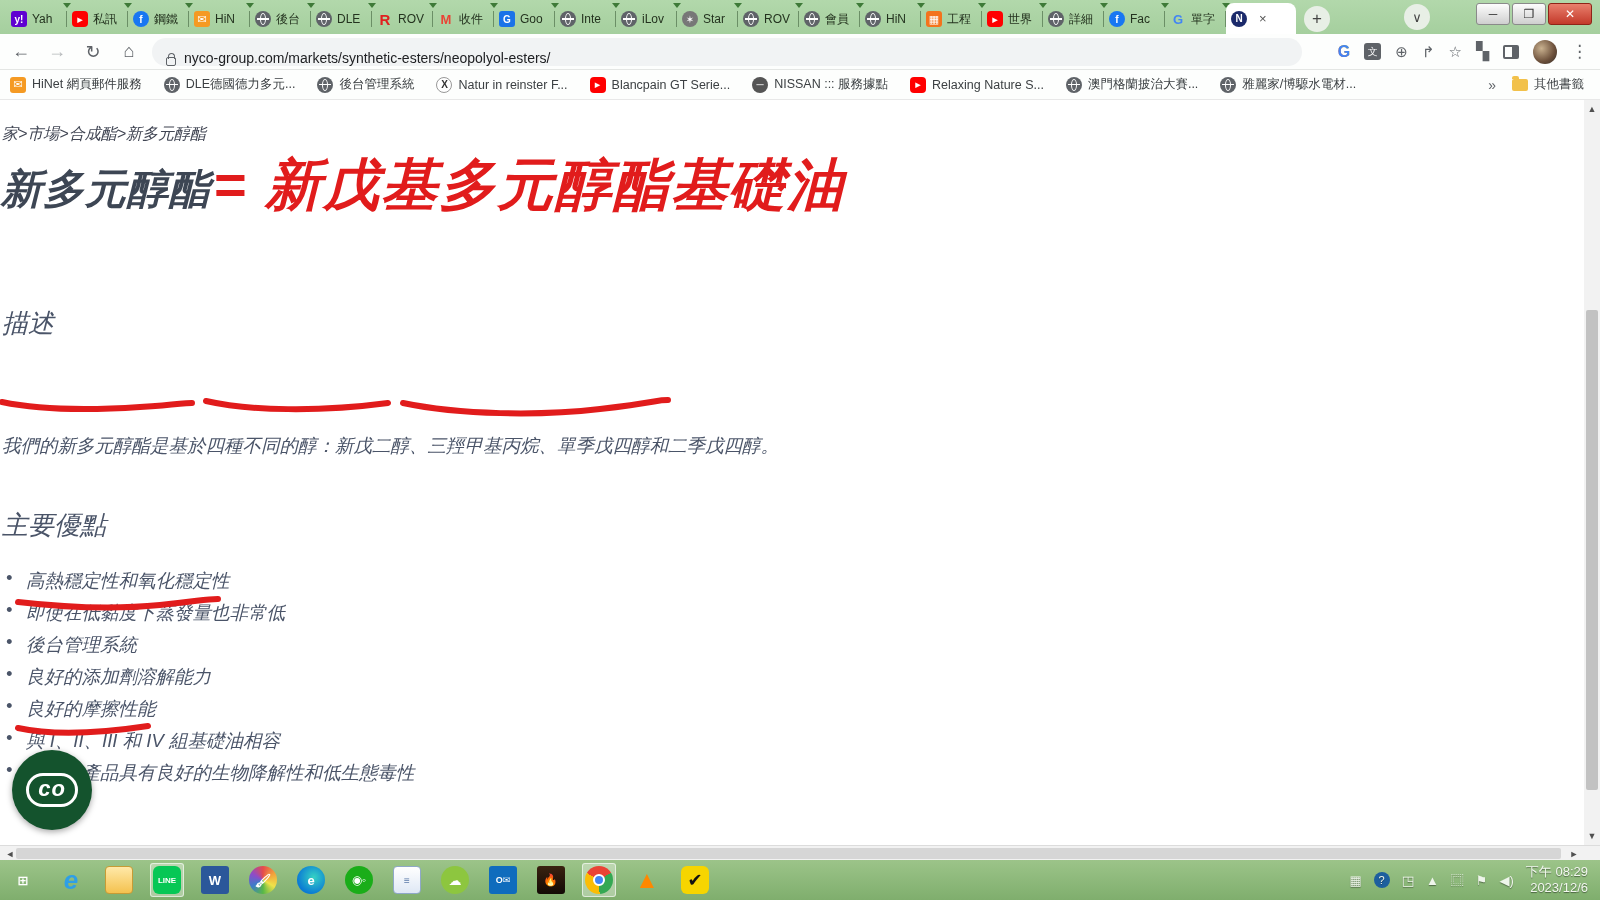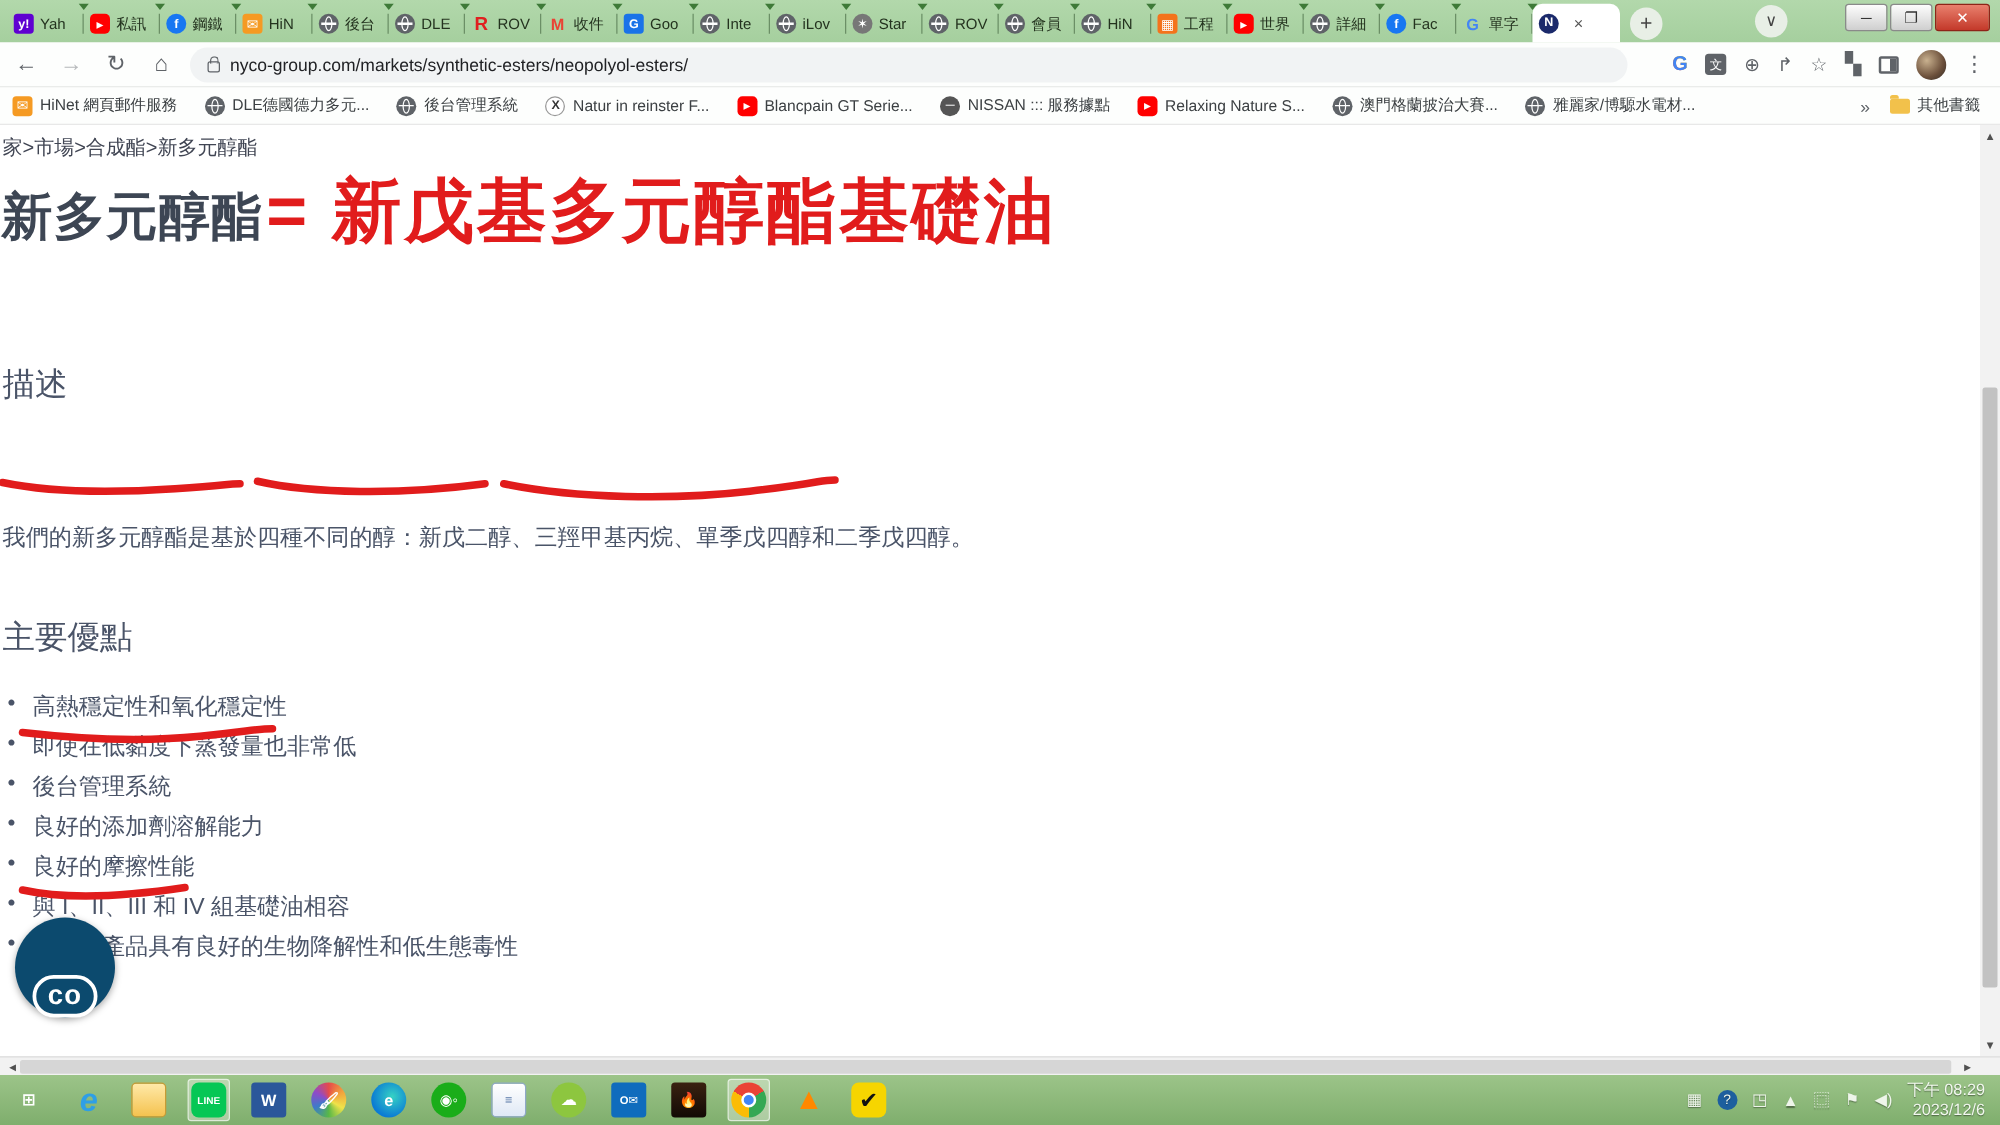--- a/index.html
+++ b/index.html
@@ -34,21 +34,21 @@
     background:linear-gradient(#fdfdfd,#cfcfcf); display:flex; align-items:center; justify-content:center;
     font-size:12px; color:#333; }
   .win-btn.close { width:44px; background:linear-gradient(#e9806d,#c3392a); color:#fff; border-color:#8e2418; }
 
   
   #toolbar { position:absolute; left:0; top:34px; width:1600px; height:36px; background:#fdfefd;
     display:flex; align-items:center; padding:0 8px; gap:10px; border-bottom:1px solid #e4e6e4; }
   .nav-ic { font-size:18px; color:#5f6368; width:26px; text-align:center; }
   .nav-ic.dim { color:#b6b9bb; }
   #omnibox { flex:1; max-width:1150px; height:28px; background:#f1f3f4; border-radius:14px;
-    display:flex; align-items:center; padding:0 14px; gap:8px; }
+    display:flex; align-items:flex-end; padding:0 14px; gap:8px; }
   #omni-lock { width:10px; height:9px; border:1.5px solid #5f6368; border-radius:2px; position:relative; margin-top:3px; }
   #omni-lock::before { content:""; position:absolute; left:1px; top:-5px; width:5px; height:5px;
     border:1.5px solid #5f6368; border-bottom:none; border-radius:4px 4px 0 0; }
   #url-text { font-size:14px; color:#202124; }
   .right-ics { display:flex; align-items:center; gap:14px; margin-left:auto; padding-right:4px; }
   .tb-ic { font-size:15px; color:#5f6368; }
   .gicon { font-weight:bold; font-size:16px; background:linear-gradient(45deg,#4285f4,#ea4335,#fbbc05,#34a853);
     -webkit-background-clip:text; background-clip:text; color:#4285f4; }
   .translate-ic { width:17px; height:17px; background:#5f6368; border-radius:3px; color:#fff;
     font-size:10px; display:flex; align-items:center; justify-content:center; }
@@ -62,36 +62,36 @@
     display:flex; align-items:center; padding:0 10px; gap:22px; border-bottom:1px solid #e8e8e8; }
   .bm { display:flex; align-items:center; gap:6px; }
   .bm-label { font-size:12.5px; color:#3c4043; white-space:nowrap; }
   #bm-right { margin-left:auto; display:flex; align-items:center; gap:16px; padding-right:6px; }
   #bm-chevron { font-size:14px; color:#5f6368; }
   .folder-ic { width:16px; height:12px; background:#f2c14b; border-radius:2px; position:relative; }
   .folder-ic::before { content:""; position:absolute; left:0; top:-3px; width:7px; height:3px;
     background:#f2c14b; border-radius:2px 2px 0 0; }
 
   
-  #content { position:absolute; left:0; top:100px; width:1584px; height:745px; background:#fff; overflow:hidden; }
+  #content { position:absolute; left:0; top:116px; width:1584px; height:745px; background:#fff; overflow:hidden;font-style:italic; }
   #breadcrumb { position:absolute; left:2px; top:8px; font-size:16px; color:#404553; }
   #page-h1 { position:absolute; left:1px; top:46px; font-size:41px; color:#3d4654; letter-spacing:1px; }
   #annot-title { position:absolute; left:213px; top:32px; font-size:56px; font-weight:bold; color:#e11c1c; letter-spacing:2px; }
   .sec-h2 { position:absolute; left:2px; font-size:26px; color:#4a5468; font-weight:normal; }
   #desc-h { top:190px; }
   #adv-h { top:392px; }
   .para { position:absolute; left:2px; font-size:18.5px; color:#4a5468; white-space:nowrap; }
   #para1 { top:254px; }
   #para2 { top:317px; }
   #bullet-list { position:absolute; left:6px; top:452px; list-style:none; }
   #bullet-list li { position:relative; padding-left:20px; height:32px; font-size:18.5px; color:#4a5468; white-space:nowrap; }
   #bullet-list li::before { content:"•"; position:absolute; left:0; top:0; color:#4a5468; font-size:18px; }
   #red-overlay { position:absolute; left:0; top:0; width:1584px; height:745px; pointer-events:none; }
   #co-widget { position:absolute; left:12px; top:634px; width:80px; height:80px; border-radius:50%;
-    background:#0c4a6e; display:flex; align-items:flex-end; justify-content:center; box-shadow:0 2px 6px rgba(0,0,0,.35); }
+    background:#14532d; display:flex; align-items:center; justify-content:center; box-shadow:0 2px 6px rgba(0,0,0,.35); }
   #co-badge { border:3px solid #fff; border-radius:999px; padding:1px 9px 3px; color:#fff;
     font-size:22px; font-weight:bold; letter-spacing:1px; line-height:1.1; }
 
   
   #vscroll { position:absolute; right:0; top:100px; width:16px; height:745px; background:#f2f2f2; }
   #vthumb { position:absolute; left:2px; width:12px; top:210px; height:480px; background:#c2c2c2; border-radius:2px; }
   .scroll-arrow { position:absolute; color:#505050; font-size:9px; width:16px; text-align:center; }
   #hscroll { position:absolute; left:0; top:845px; width:1600px; height:15px; background:#f2f2f2; border-top:1px solid #dcdcdc; }
   #hthumb { position:absolute; left:16px; top:2px; height:11px; width:1545px; background:#d6d6d6; border-radius:2px; }
 

